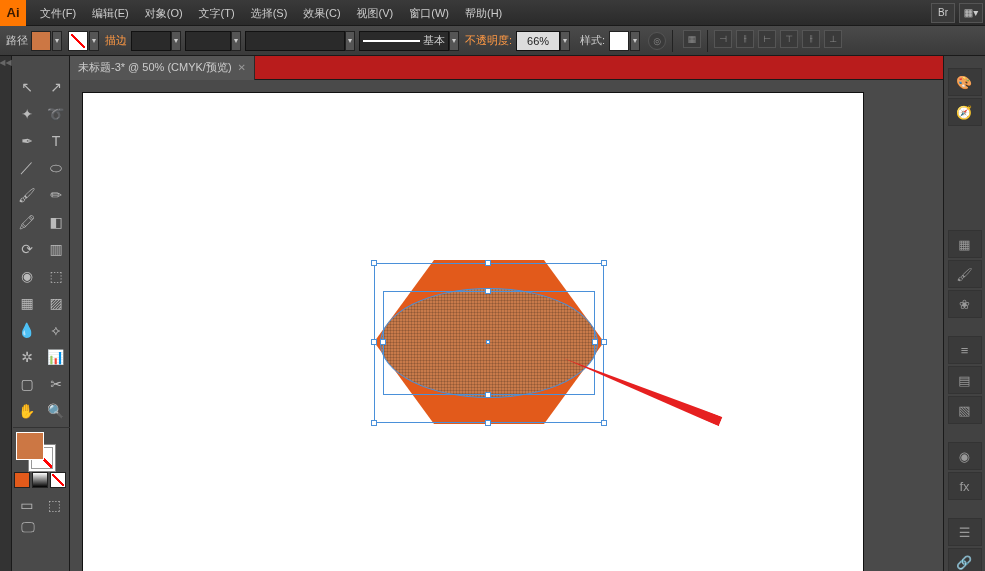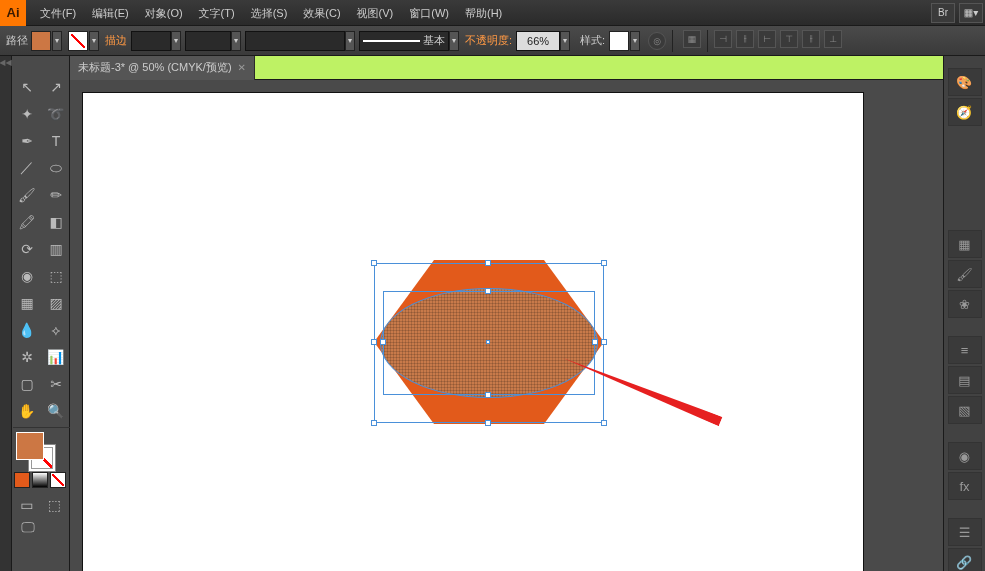--- a/index.html
+++ b/index.html
@@ -32,21 +32,21 @@
     .tool-btn { width: 28px; height: 26px; display: flex; align-items: center; justify-content: center; font-size: 14px; color: #bbb; cursor: pointer; position: relative; }
     .tool-sep { grid-column: span 2; height: 1px; background: #333; margin: 2px 0; }
     .color-picker { padding: 4px; position: relative; height: 40px; }
     .fg-color { width: 28px; height: 28px; background: #cc7744; border: 1px solid #fff; position: absolute; top: 2px; left: 4px; }
     .bg-color { width: 28px; height: 28px; background: #fff; border: 1px solid #888; position: absolute; top: 14px; left: 16px; }
     .bg-color::after { content:''; position:absolute; inset:2px; border:1px solid #999; background:linear-gradient(to top right, transparent 45%, red 45%, red 55%, transparent 55%); }
     .mode-row { display: flex; gap: 2px; padding: 2px; }
     .mode-sw { width: 16px; height: 16px; border: 1px solid #222; }
     
     .canvas-area { flex: 1; display: flex; flex-direction: column; background: #4a4a4a; }
-    .tab-bar { height: 24px; background: #bef264; display: flex; align-items: center; border-bottom: 1px solid #1a1a1a; }
+    .tab-bar { height: 24px; background: #b91c1c; display: flex; align-items: center; border-bottom: 1px solid #1a1a1a; }
     .doc-tab { height: 24px; background: #555; padding: 0 8px; display: flex; align-items: center; gap: 6px; font-size: 11px; border-right: 1px solid #2a2a2a; }
     .tab-close { font-size: 10px; color: #999; }
     .canvas-viewport { flex: 1; background: #4a4a4a; overflow: hidden; position: relative; }
     .artboard { position: absolute; left: 13px; top: 13px; width: 780px; height: 510px; background: #fff; box-shadow: 0 0 0 1px #111; }
     
     .shape-orange { position: absolute; left: 291px; top: 167px; width: 230px; height: 164px; }
     .shape-orange path { fill: #e25a1b; }
     .shape-ellipse { position: absolute; left: 297px; top: 195px; width: 218px; height: 110px; border-radius: 50%; background: #c87a4a; background-image: repeating-linear-gradient(0deg, rgba(0,0,0,.15) 0 1px, transparent 1px 3px), repeating-linear-gradient(90deg, rgba(0,0,0,.15) 0 1px, transparent 1px 3px); border: 1px solid #4a90d9; }
     .bbox { position: absolute; left: 291px; top: 170px; width: 230px; height: 160px; border: 1px solid #4a90d9; pointer-events: none; }
     .bbox-inner { position: absolute; left: 300px; top: 198px; width: 212px; height: 104px; border: 1px solid #4a90d9; pointer-events: none; }

